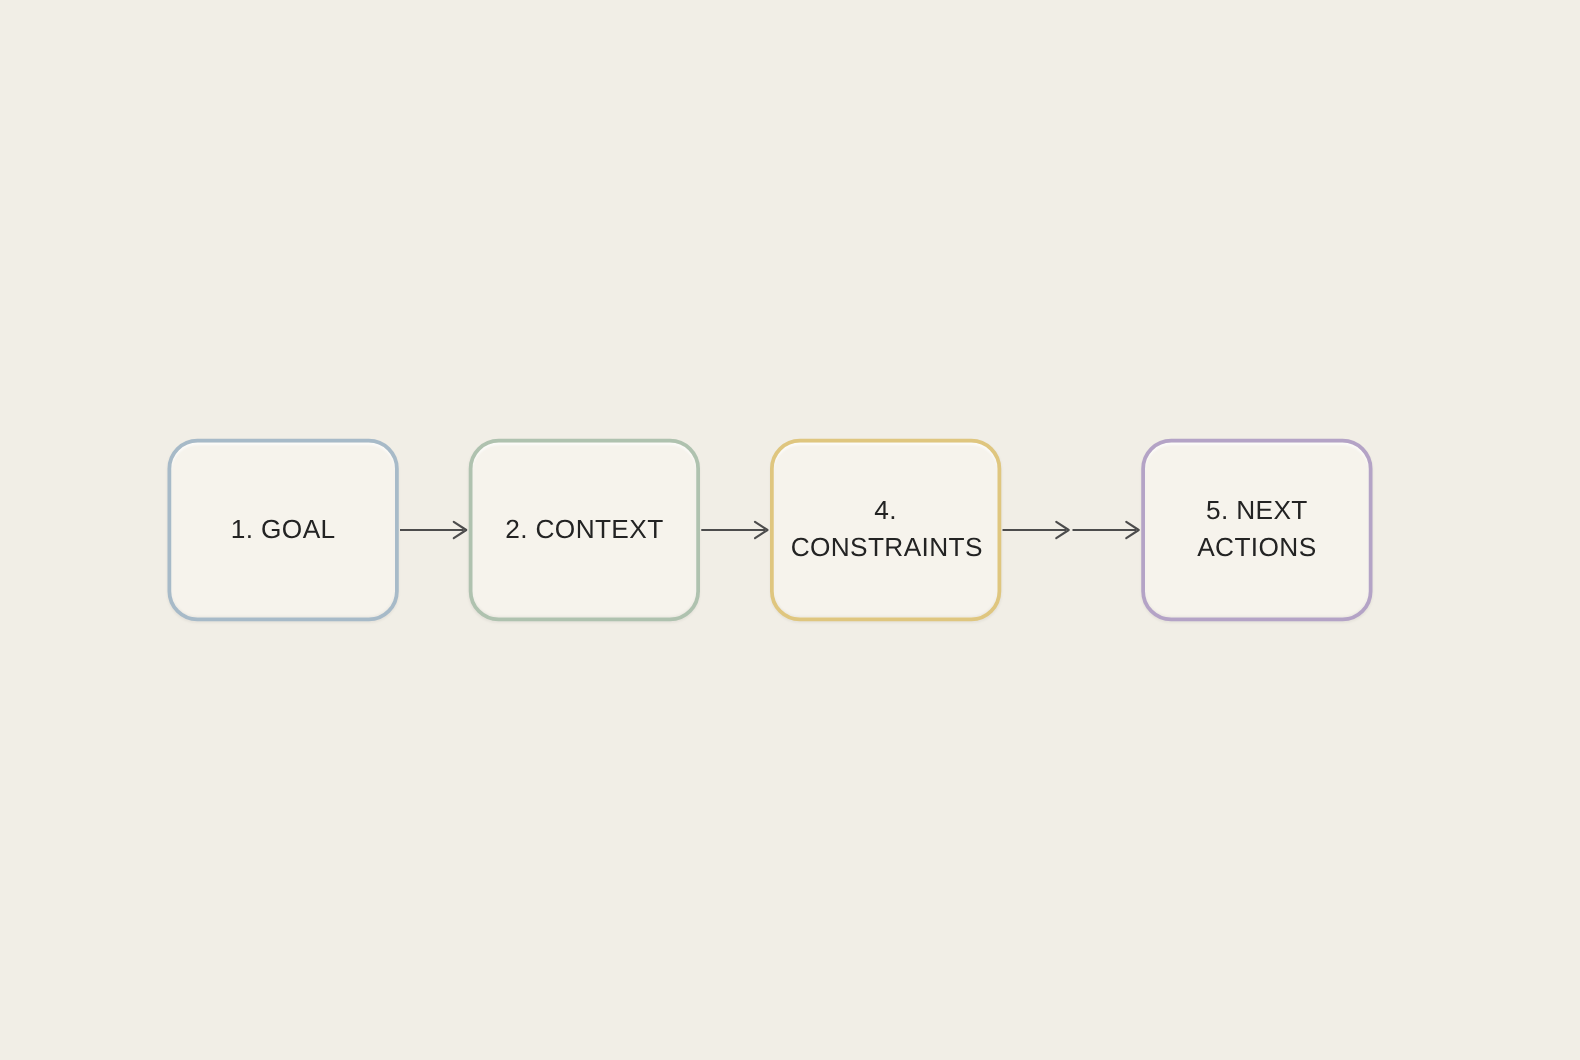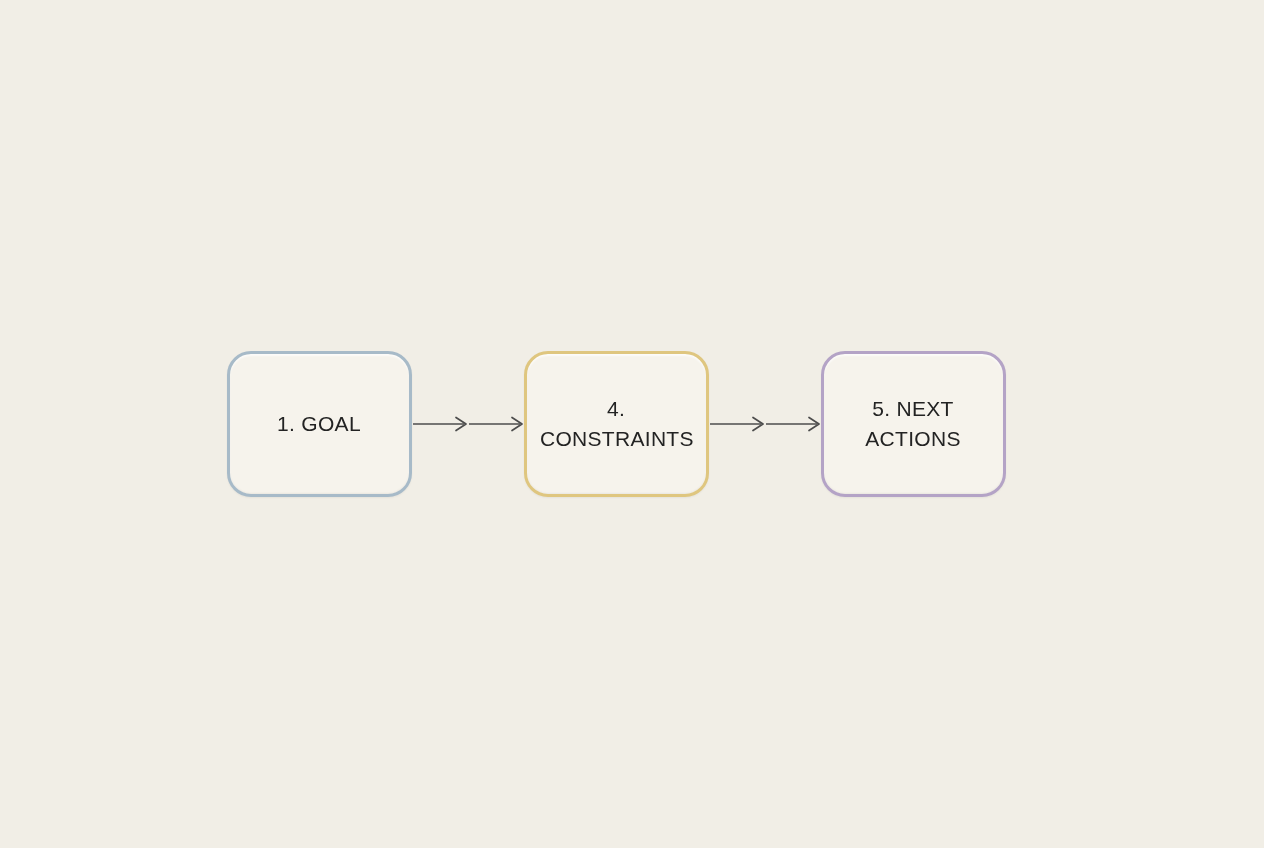--- a/index.html
+++ b/index.html
@@ -69,20 +69,23 @@
       <span class="node-label">1. GOAL</span>
     </div>
 
     <div class="connector" style="color: rgb(76, 76, 76);">
       <svg width="56" height="18" viewBox="0 0 56 18">
         <line x1="1" y1="9" x2="52" y2="9" stroke="currentColor" stroke-width="1.7"></line>
         <path d="M44 2.5 L54 9 L44 15.5" fill="none" stroke="currentColor" stroke-width="1.7" stroke-linecap="round" stroke-linejoin="round"></path>
       </svg>
     </div>
 
+    <div class="node" style="border-color: rgb(175, 194, 175);">
+      <span class="node-label">2. CONTEXT</span>
+    </div>
 
     <div class="connector" style="color: rgb(76, 76, 76);">
       <svg width="56" height="18" viewBox="0 0 56 18">
         <line x1="1" y1="9" x2="52" y2="9" stroke="currentColor" stroke-width="1.7"></line>
         <path d="M44 2.5 L54 9 L44 15.5" fill="none" stroke="currentColor" stroke-width="1.7" stroke-linecap="round" stroke-linejoin="round"></path>
       </svg>
     </div>
 
     <div class="node" style="border-color: rgb(223, 198, 127);">
       <span class="node-label">4. CONSTRAINTS</span>

